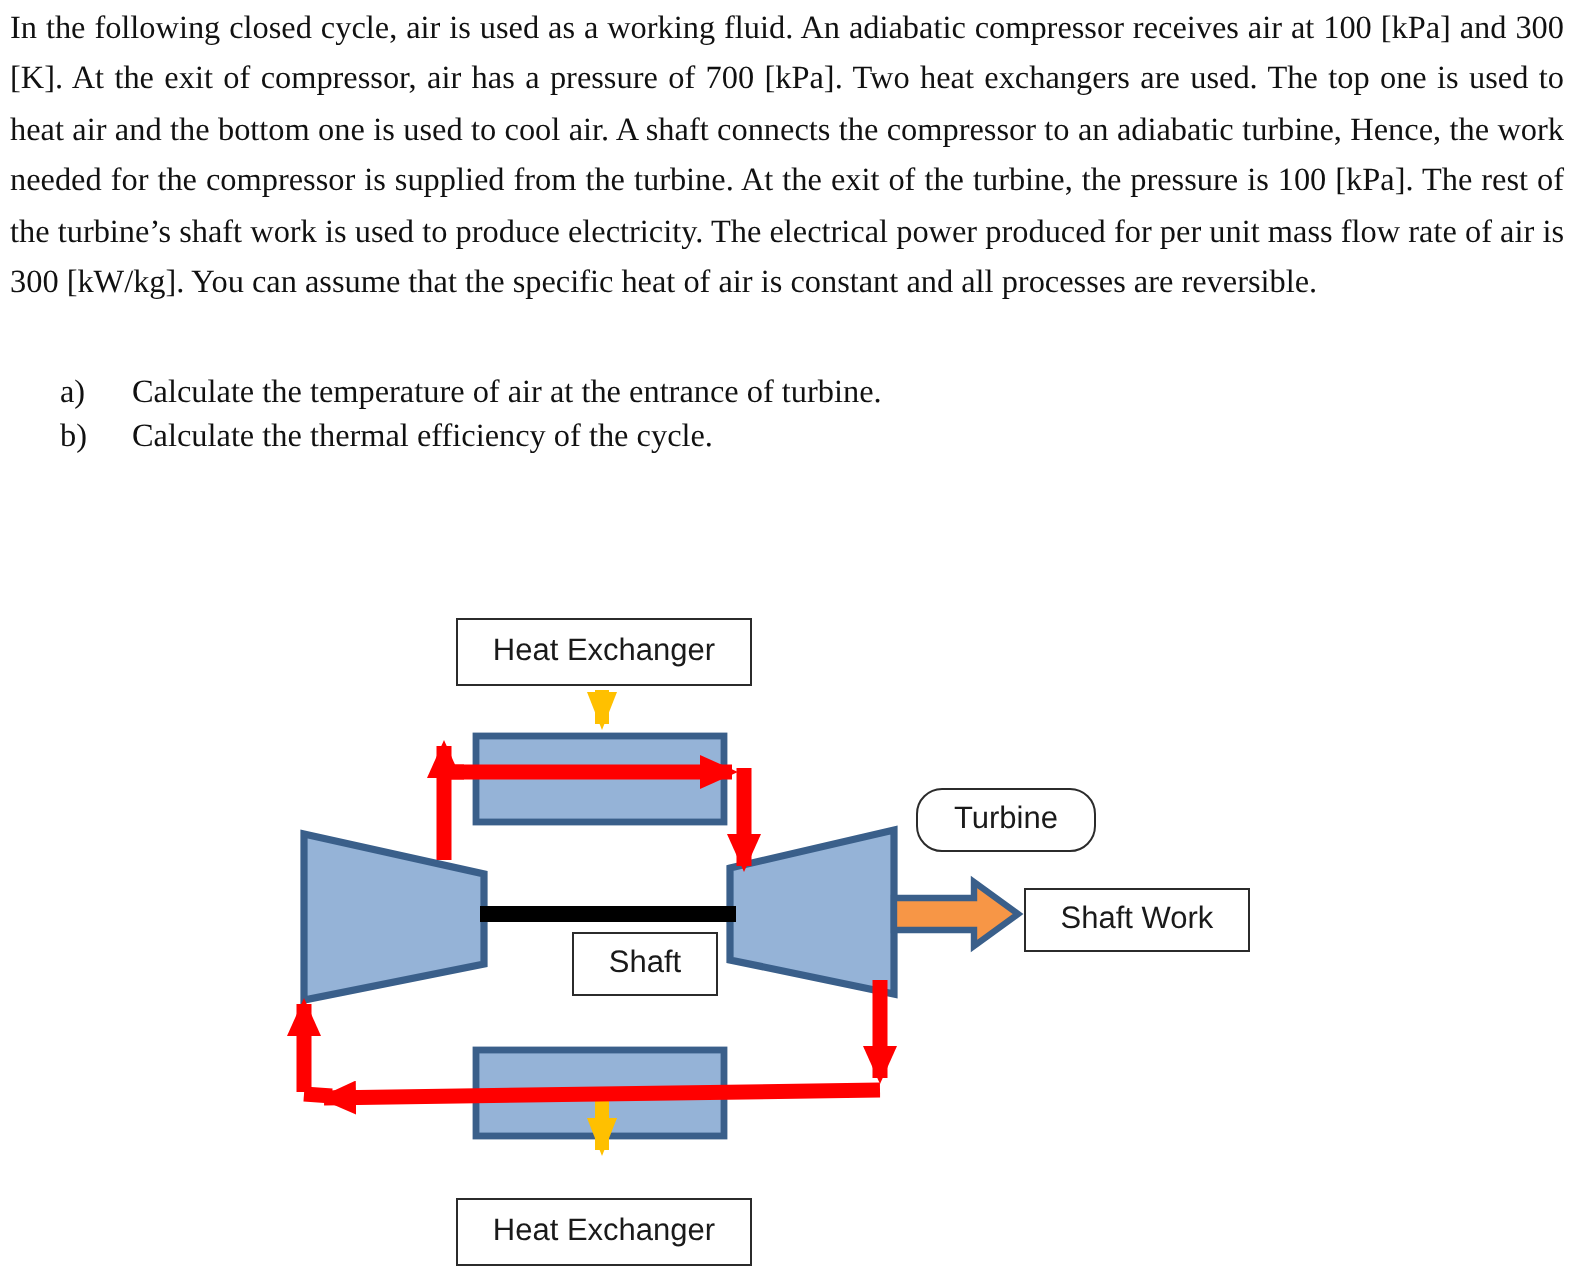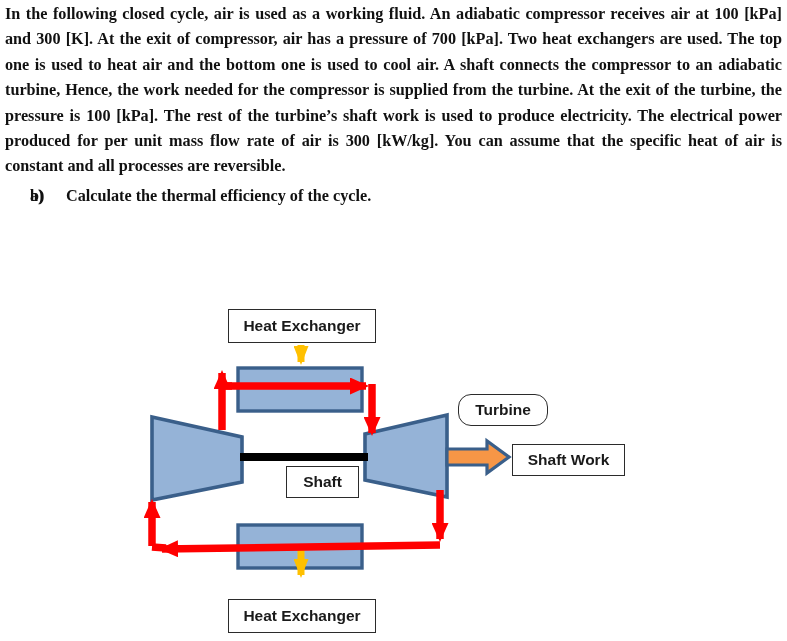--- a/index.html
+++ b/index.html
@@ -14,21 +14,20 @@
     overflow: hidden;
     font-family: "Liberation Serif", "DejaVu Serif", serif;
     color: #000000;
     position: relative;
   }
 
   #page {
     position: relative;
     width: 643px;
     height: 641px;
-    font-weight: bold;
   }
 
   
   .problem-text {
     position: absolute;
     left: 5px;
     top: 2px;
     width: 777px;
     font-size: 16.2px;
     line-height: 25.4px;
@@ -100,20 +99,21 @@
 </head>
 <body>
 
 <div id="page">
 
   <div class="problem-text">In the following closed cycle, air is used as a working fluid. An adiabatic compressor receives air at 100 [kPa] and 300 [K].  At the exit of compressor, air has a pressure of 700 [kPa]. Two heat exchangers are used. The top one is used to heat air and the bottom one is used to cool air. A shaft connects the compressor to an adiabatic turbine, Hence, the work needed for the compressor is supplied from the turbine. At the exit of the turbine, the pressure is 100 [kPa]. The rest of the turbine’s shaft work is used to produce electricity. The electrical power produced for per unit mass flow rate of air is 300 [kW/kg]. You can assume that the specific heat of air is constant and all processes are reversible.</div>
 
   <div class="sub-list">
     <span class="sub-item">
       <span class="sub-marker">a)</span>
+      <span>Calculate the temperature of air at the entrance of turbine.</span>
     </span>
     <span class="sub-item">
       <span class="sub-marker">b)</span>
       <span>Calculate the thermal efficiency of the cycle.</span>
     </span>
   </div>
 
   <div id="diagram">
 
     <svg width="787" height="351" viewBox="0 0 787 351" xmlns="http://www.w3.org/2000/svg">

